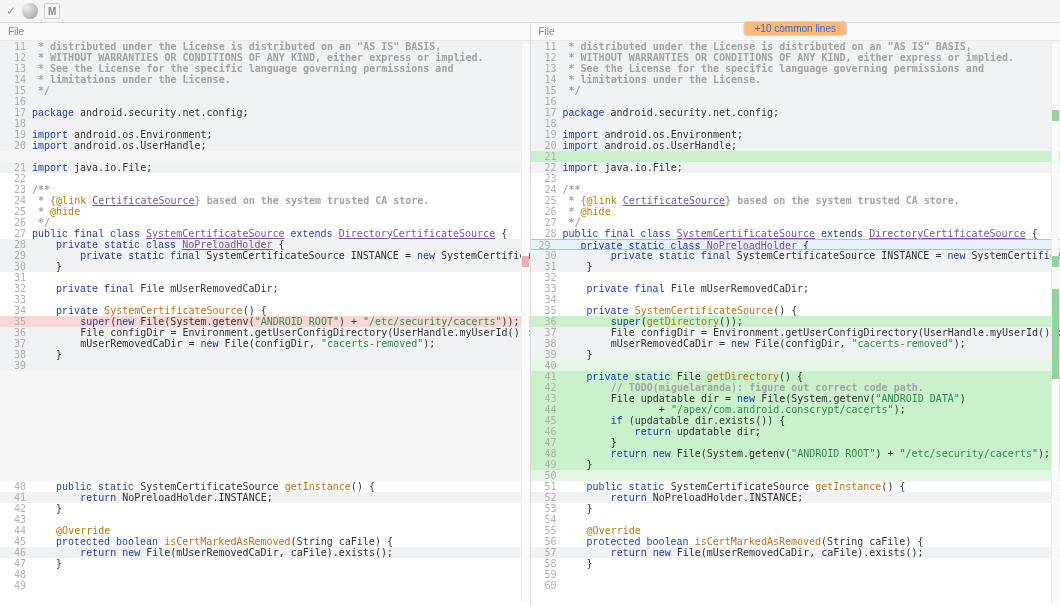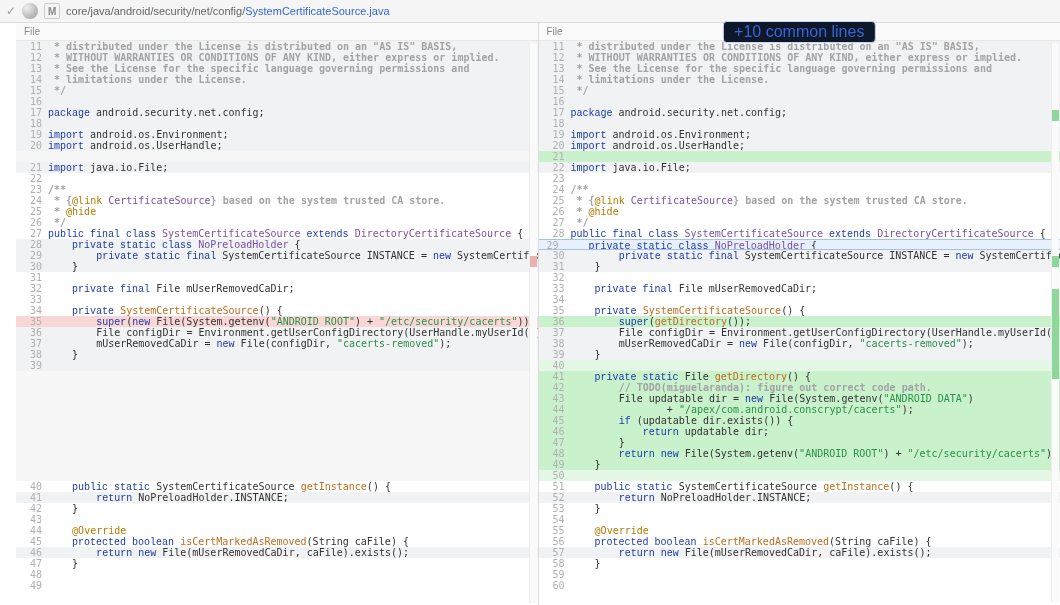--- a/index.html
+++ b/index.html
@@ -49,21 +49,20 @@
     font-size: 11px;
     color: #666;
     white-space: nowrap;
   }
   .path .fname {
     color: #3367d6;
   }
   .cols {
     display: flex;
     height: calc(605px - 23px);
-    margin-left: 16px;
   }
   .pane {
     flex: 1;
     display: flex;
     flex-direction: column;
     position: relative;
     min-width: 0;
   }
   .pane.left { border-right: 1px solid #ddd; }
   .pane-header {
@@ -73,26 +72,26 @@
     font-size: 10px;
     padding: 0 8px;
     line-height: 17px;
     border-bottom: 1px solid #e8e8e8;
   }
   .common-chip {
     position: absolute;
     top: -2px;
     left: 50%;
     transform: translateX(-50%);
-    background: #0f172a;
+    background: #fdba74;
     border: 1px solid #c5d8f2;
     color: #3367d6;
     border-radius: 4px;
     padding: 1px 10px;
-    font-size: 16px;
+    font-size: 10px;
     cursor: pointer;
     z-index: 5;
   }
   .code-area {
     flex: 1;
     overflow: hidden;
     position: relative;
     font-family: "Menlo", "Consolas", monospace;
     font-size: 10px;
     line-height: 11px;
@@ -117,21 +116,21 @@
   }
   .row.added .txt, .row.added .ln { background: #c9f2cc; }
   .row.added-light .txt, .row.added-light .ln { background: #e4f7e5; }
   .row.deleted .txt, .row.deleted .ln { background: #f9d7d7; }
   .row.context .txt, .row.context .ln { background: #f1f2f3; }
   .row.empty .txt, .row.empty .ln { background: #f7f7f7; }
   .row.highlight .txt, .row.highlight .ln { background: #e8f0fb; border-top: 1px solid #a3c1ef; border-bottom: 1px solid #a3c1ef; box-sizing: border-box; }
   
   .cmt { color: #a3a3a3; font-weight: bold; }
   .kw  { color: #1a39ab; font-family: Liberation Mono, monospace; }
-  .cls { color: #7a52a8; }
+  .cls { color: #7a52a8; text-decoration: underline; }
   .str { color: #2a9148; }
   .mth { color: #c06c1e; }
   .ann { color: #b37c00; }
   .scrollbar {
     position: absolute;
     right: 1px;
     top: 20px;
     width: 7px;
     bottom: 2px;
     background: #fafafa;
@@ -140,23 +139,20 @@
   .sb-add { position: absolute; left:0; right:0; background: #8ed79a; }
   .sb-del { position: absolute; left:0; right:0; background: #eab1b1; }
 </style>
 </head>
 <body>
 
 <div class="header">
   <span class="checkmark">✓</span>
   <span class="avatar"></span>
   <span class="badge-m">M</span>
-  <span class="path">
-    <span>core/java/android/security/net/config/</span><span class="fname">SystemCertificateSource.java</span>
-  </span>
 </div>
 
 <div class="cols">
   <div class="pane left">
     <div class="pane-header">File</div>
     <div class="code-area" id="leftCode"><div class="row context"><div class="ln">11</div><div class="txt"><span class="cmt"> * distributed under the License is distributed on an "AS IS" BASIS,</span></div></div><div class="row context"><div class="ln">12</div><div class="txt"><span class="cmt"> * WITHOUT WARRANTIES OR CONDITIONS OF ANY KIND, either express or implied.</span></div></div><div class="row context"><div class="ln">13</div><div class="txt"><span class="cmt"> * See the License for the specific language governing permissions and</span></div></div><div class="row context"><div class="ln">14</div><div class="txt"><span class="cmt"> * limitations under the License.</span></div></div><div class="row context"><div class="ln">15</div><div class="txt"><span class="cmt"> */</span></div></div><div class="row context"><div class="ln">16</div><div class="txt"></div></div><div class="row context"><div class="ln">17</div><div class="txt"><span class="kw">package</span><span> android.security.net.config;</span></div></div><div class="row context"><div class="ln">18</div><div class="txt"></div></div><div class="row context"><div class="ln">19</div><div class="txt"><span class="kw">import</span><span> android.os.Environment;</span></div></div><div class="row context"><div class="ln">20</div><div class="txt"><span class="kw">import</span><span> android.os.UserHandle;</span></div></div><div class="row empty"><div class="ln"></div><div class="txt"></div></div><div class="row context"><div class="ln">21</div><div class="txt"><span class="kw">import</span><span> java.io.File;</span></div></div><div class="row "><div class="ln">22</div><div class="txt"></div></div><div class="row "><div class="ln">23</div><div class="txt"><span class="cmt">/**</span></div></div><div class="row "><div class="ln">24</div><div class="txt"><span class="cmt"> * {</span><span class="ann">@link</span><span class="cmt"> </span><span class="cls">CertificateSource</span><span class="cmt">} based on the system trusted CA store.</span></div></div><div class="row "><div class="ln">25</div><div class="txt"><span class="cmt"> * </span><span class="ann">@hide</span></div></div><div class="row "><div class="ln">26</div><div class="txt"><span class="cmt"> */</span></div></div><div class="row "><div class="ln">27</div><div class="txt"><span class="kw">public final class</span><span> </span><span class="cls">SystemCertificateSource</span><span> </span><span class="kw">extends</span><span> </span><span class="cls">DirectoryCertificateSource</span><span> {</span></div></div><div class="row context"><div class="ln">28</div><div class="txt"><span>    </span><span class="kw">private static class</span><span> </span><span class="cls">NoPreloadHolder</span><span> {</span></div></div><div class="row context"><div class="ln">29</div><div class="txt"><span>        </span><span class="kw">private static final</span><span> SystemCertificateSource INSTANCE = </span><span class="kw">new</span><span> SystemCertificateSource();</span></div></div><div class="row context"><div class="ln">30</div><div class="txt">    }</div></div><div class="row "><div class="ln">31</div><div class="txt"></div></div><div class="row "><div class="ln">32</div><div class="txt"><span>    </span><span class="kw">private final</span><span> File mUserRemovedCaDir;</span></div></div><div class="row "><div class="ln">33</div><div class="txt"></div></div><div class="row "><div class="ln">34</div><div class="txt"><span>    </span><span class="kw">private</span><span> </span><span class="mth">SystemCertificateSource</span><span>() {</span></div></div><div class="row deleted"><div class="ln">35</div><div class="txt"><span>        </span><span class="kw">super</span><span>(</span><span class="kw">new</span><span> File(System.getenv(</span><span class="str">"ANDROID_ROOT"</span><span>) + </span><span class="str">"/etc/security/cacerts"</span><span>));</span></div></div><div class="row context"><div class="ln">36</div><div class="txt"><span>        File configDir = Environment.getUserConfigDirectory(UserHandle.myUserId());</span></div></div><div class="row context"><div class="ln">37</div><div class="txt"><span>        mUserRemovedCaDir = </span><span class="kw">new</span><span> File(configDir, </span><span class="str">"cacerts-removed"</span><span>);</span></div></div><div class="row context"><div class="ln">38</div><div class="txt">    }</div></div><div class="row context"><div class="ln">39</div><div class="txt"></div></div><div class="row empty"><div class="ln"></div><div class="txt"></div></div><div class="row empty"><div class="ln"></div><div class="txt"></div></div><div class="row empty"><div class="ln"></div><div class="txt"></div></div><div class="row empty"><div class="ln"></div><div class="txt"></div></div><div class="row empty"><div class="ln"></div><div class="txt"></div></div><div class="row empty"><div class="ln"></div><div class="txt"></div></div><div class="row empty"><div class="ln"></div><div class="txt"></div></div><div class="row empty"><div class="ln"></div><div class="txt"></div></div><div class="row empty"><div class="ln"></div><div class="txt"></div></div><div class="row empty"><div class="ln"></div><div class="txt"></div></div><div class="row "><div class="ln">40</div><div class="txt"><span>    </span><span class="kw">public static</span><span> SystemCertificateSource </span><span class="mth">getInstance</span><span>() {</span></div></div><div class="row context"><div class="ln">41</div><div class="txt"><span>        </span><span class="kw">return</span><span> NoPreloadHolder.INSTANCE;</span></div></div><div class="row "><div class="ln">42</div><div class="txt">    }</div></div><div class="row "><div class="ln">43</div><div class="txt"></div></div><div class="row "><div class="ln">44</div><div class="txt"><span>    </span><span class="ann">@Override</span></div></div><div class="row "><div class="ln">45</div><div class="txt"><span>    </span><span class="kw">protected boolean</span><span> </span><span class="mth">isCertMarkedAsRemoved</span><span>(String caFile) {</span></div></div><div class="row context"><div class="ln">46</div><div class="txt"><span>        </span><span class="kw">return new</span><span> File(mUserRemovedCaDir, caFile).exists();</span></div></div><div class="row "><div class="ln">47</div><div class="txt">    }</div></div><div class="row "><div class="ln">48</div><div class="txt"></div></div><div class="row "><div class="ln">49</div><div class="txt"></div></div></div>
     <div class="scrollbar" id="leftSB">
         <div class="sb-del" style="top: 38%; height: 2%;"></div>
       </div>
   </div>

